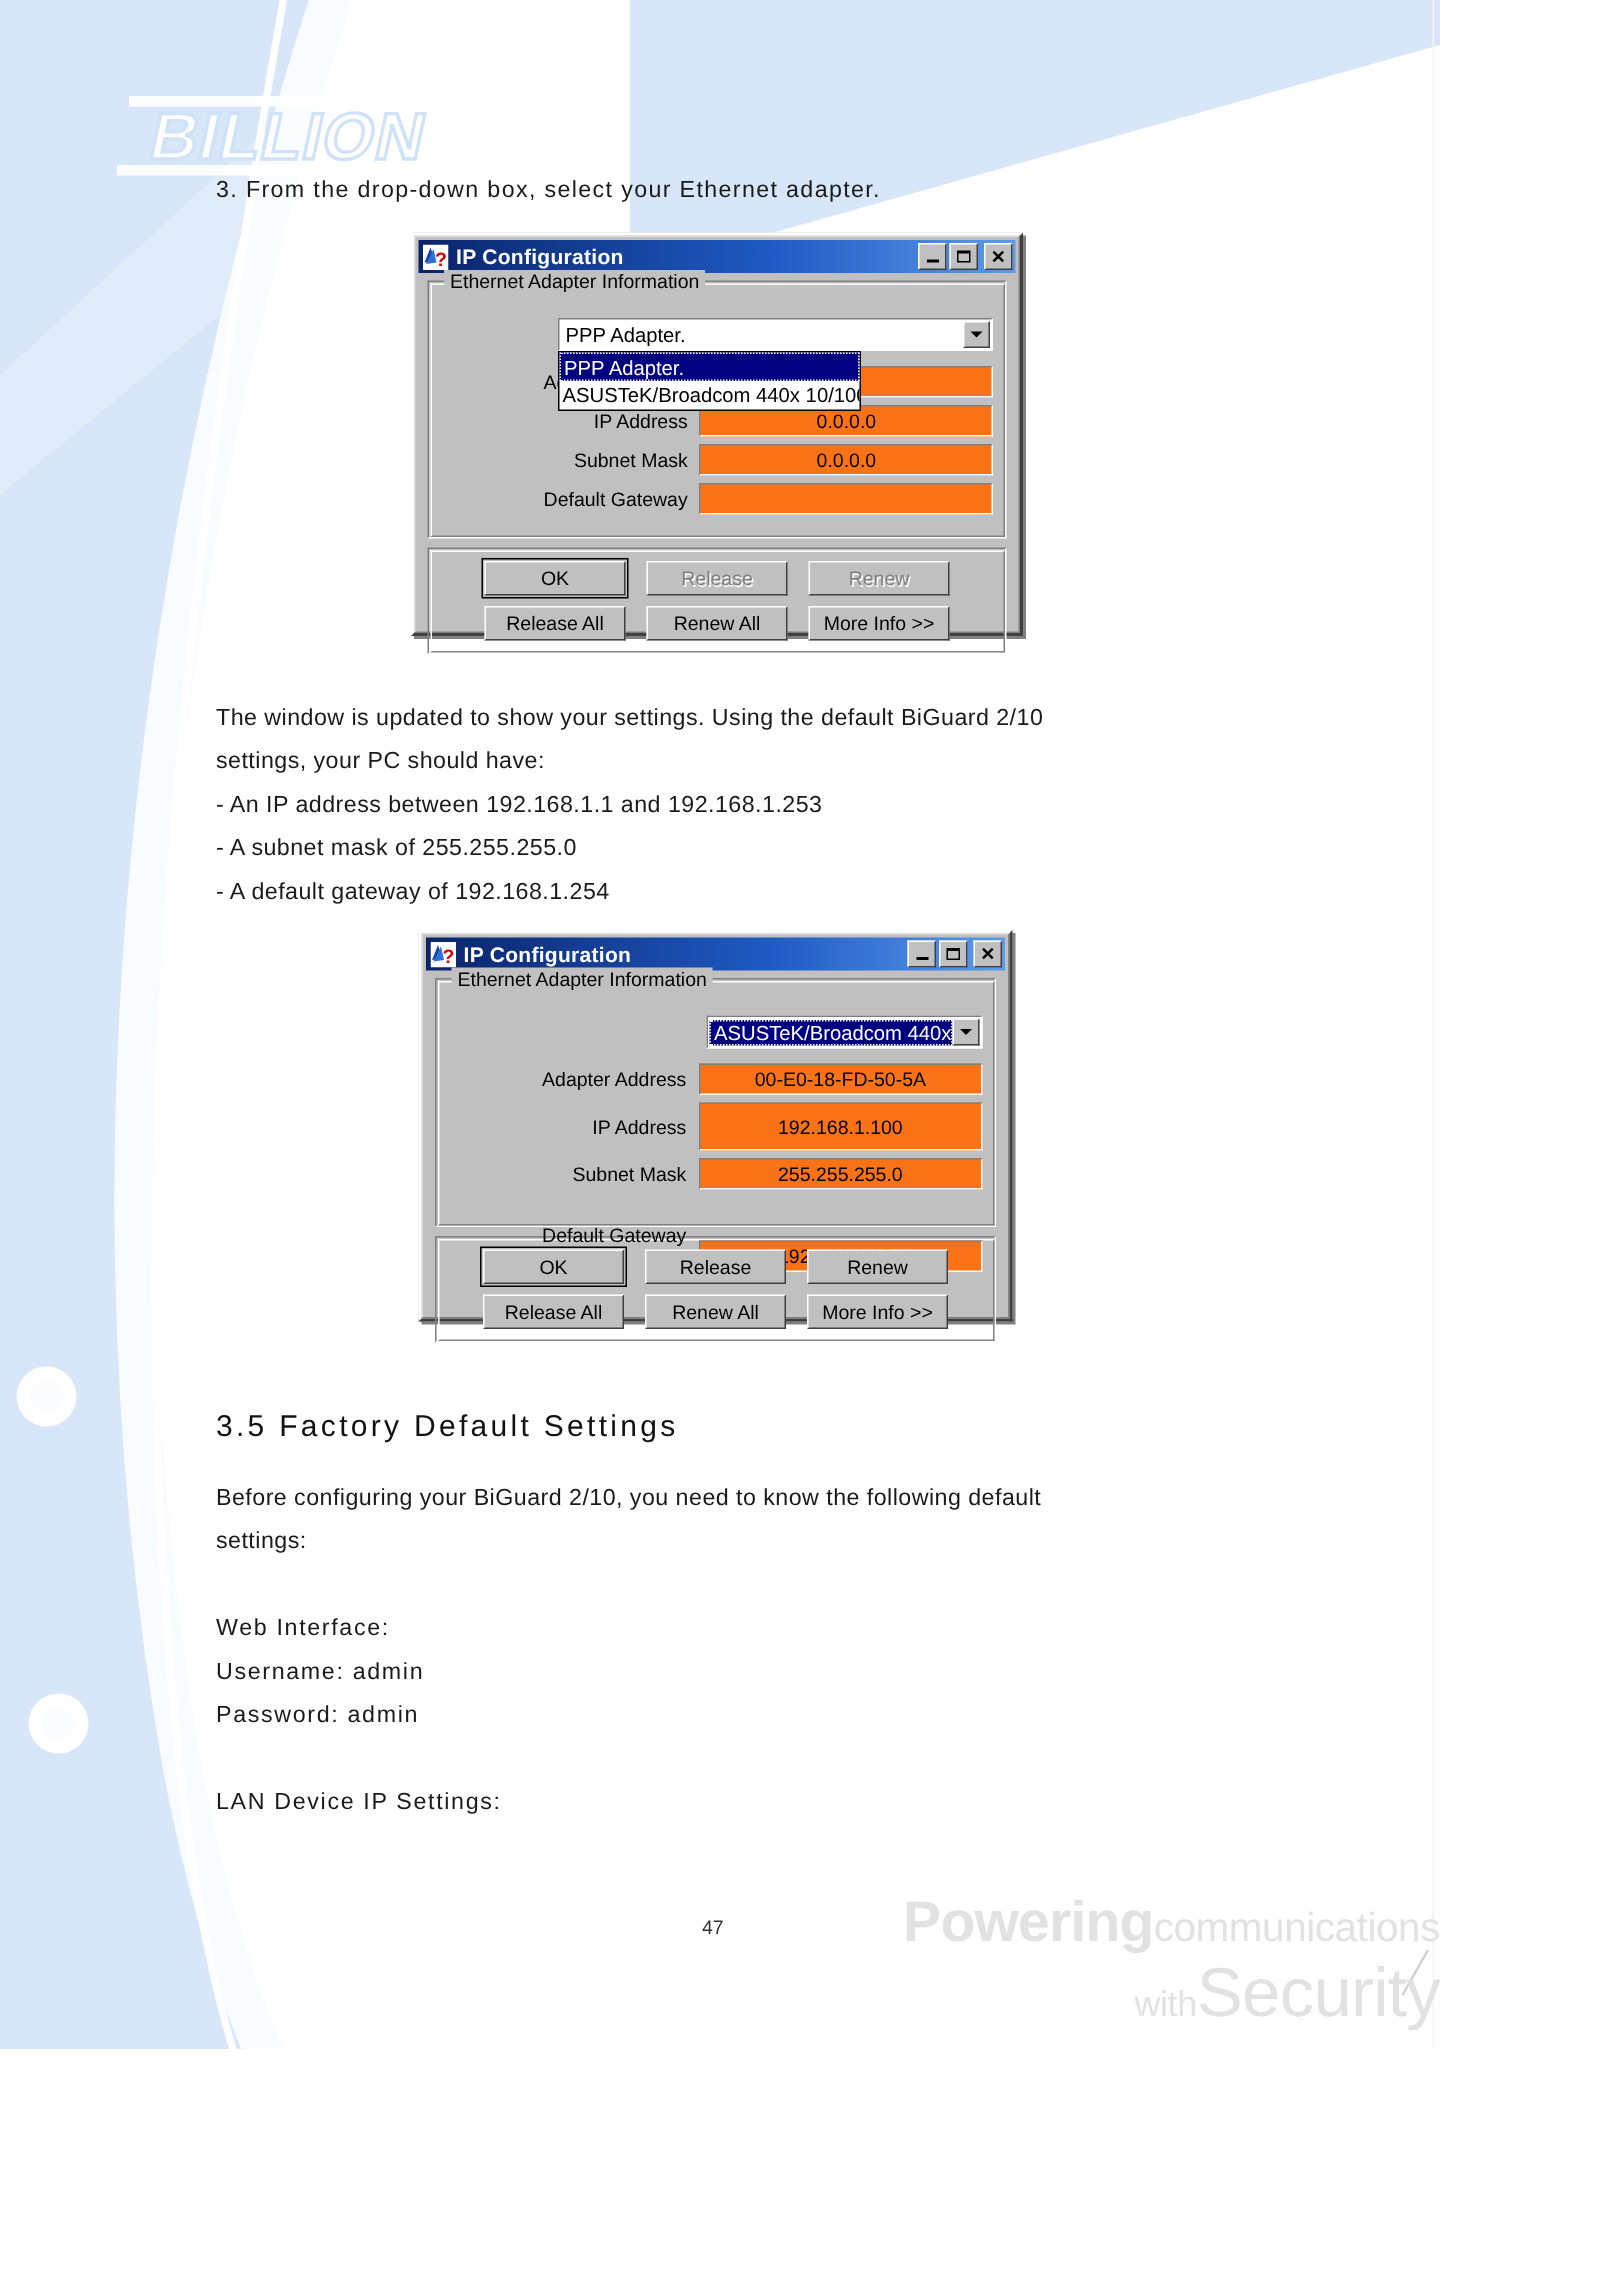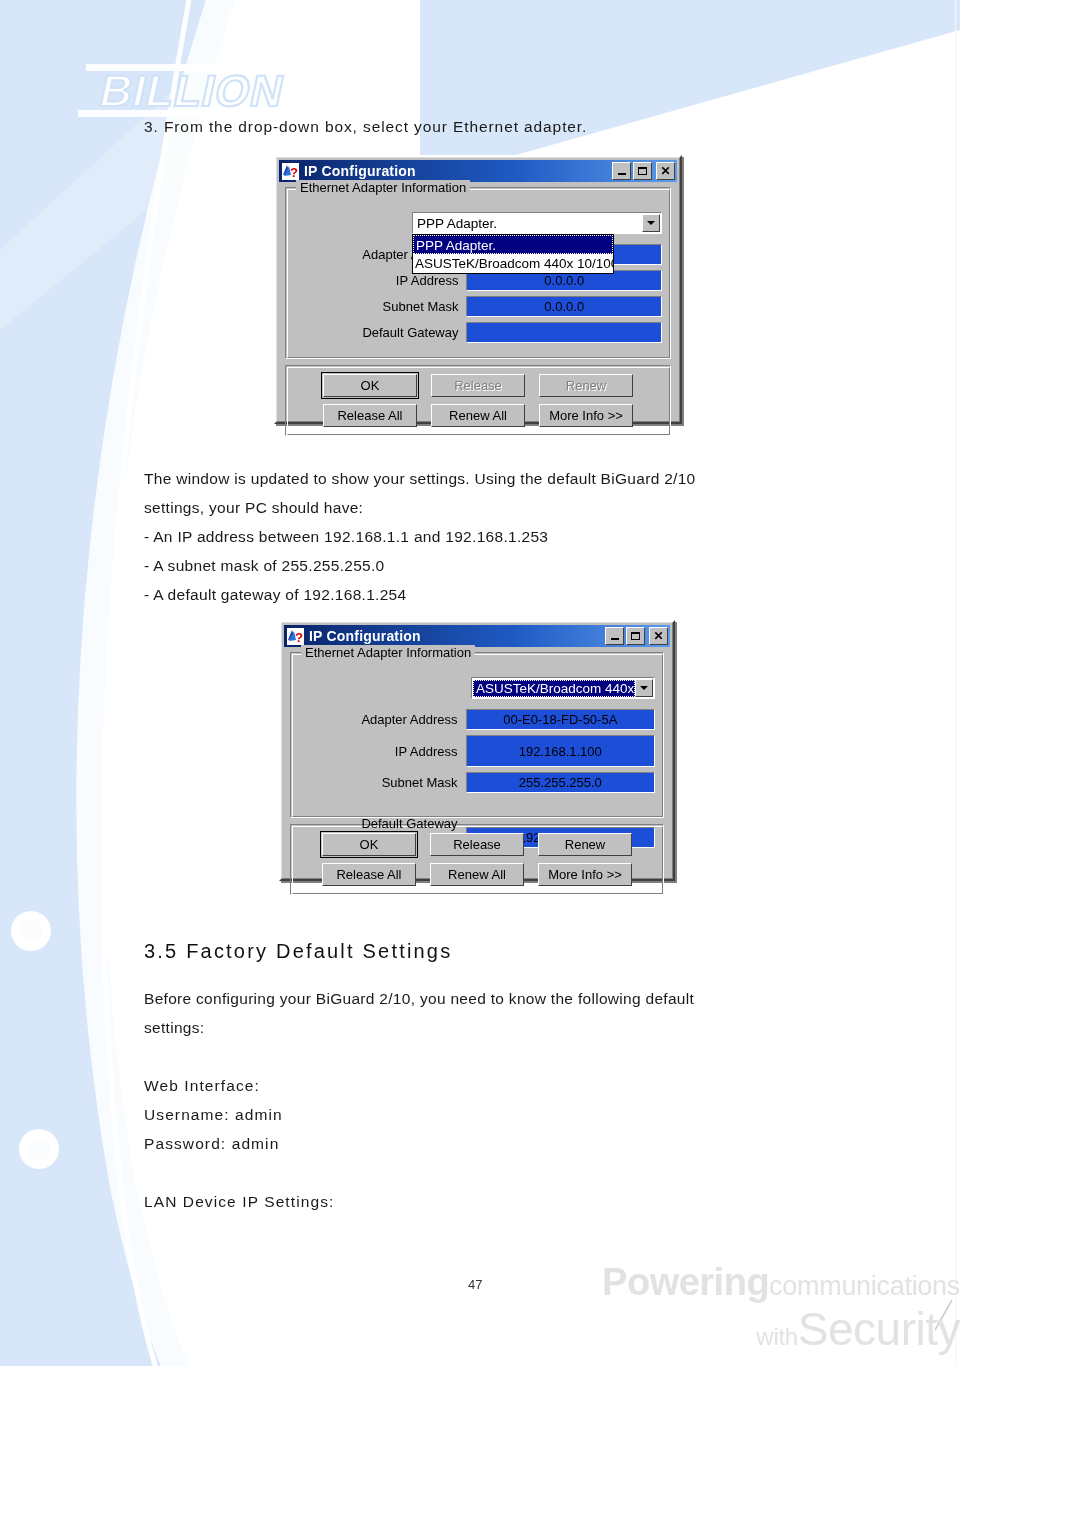--- a/index.html
+++ b/index.html
@@ -204,21 +204,21 @@
     z-index: 1;
   }
   .field-label {
     font-size: 13px;
     color: #000;
     text-align: right;
     padding-right: 8px;
     white-space: nowrap;
   }
   .field-val {
-    background: #1d4ed8;
+    background: #f97316;
     border-top: 1px solid #808080;
     border-left: 1px solid #808080;
     border-right: 1px solid #ffffff;
     border-bottom: 1px solid #ffffff;
     font-size: 13px;
     color: #000;
     text-align: center;
     box-sizing: border-box;
     display: flex; align-items: center; justify-content: center;
   }
@@ -408,21 +408,21 @@
               </div>
             <div class="tbtn close">
                 <span class="glyph-close">✕</span>
               </div>
           </div>
         </div>
 
         <div class="groupbox" style="height:152px;">
           <div class="group-title">Ethernet  Adapter Information</div>
 
-          <div class="combo-wrap" style="margin-left:118px; margin-top:14px;">
+          <div class="combo-wrap" style="margin-left:78px; margin-top:14px;">
             <div class="combo" style="height:22px;">
               <div class="combo-text">PPP Adapter.</div>
               <div class="combo-arrow">
                   <div class="arrow-tri"></div>
                 </div>
             </div>
             <div class="dropdown-list" style="left:0; top:22px; width:202px;">
               <div class="dd-item highlight">PPP Adapter.</div>
               <div class="dd-item">ASUSTeK/Broadcom 440x 10/100 In</div>
             </div>

